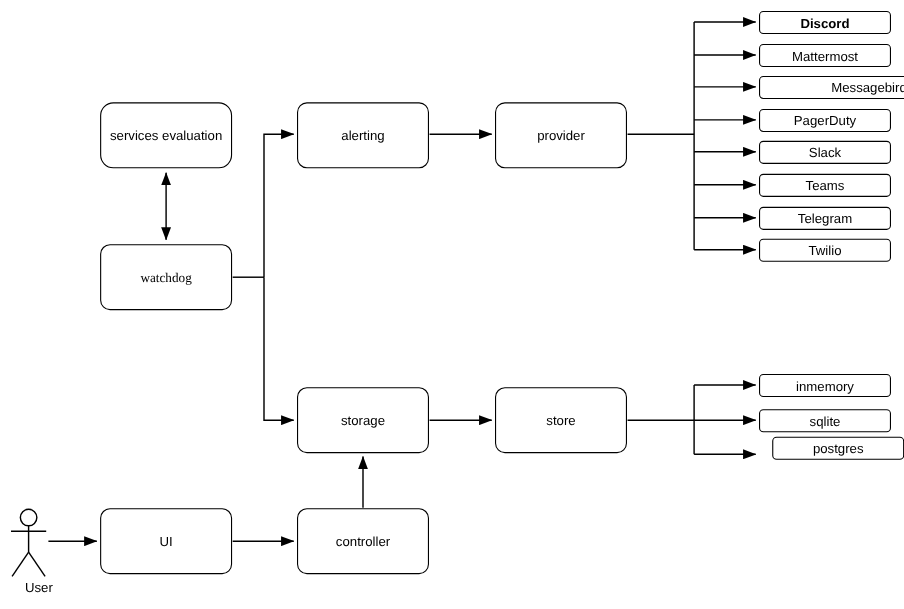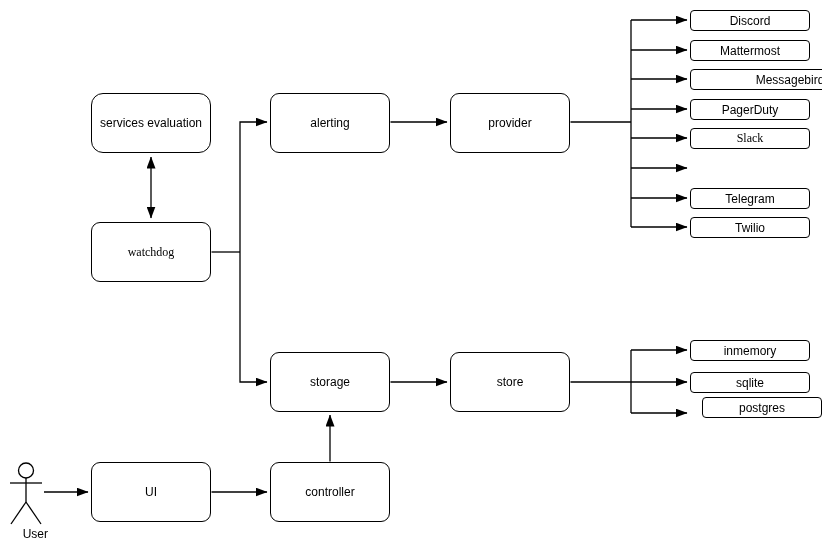--- a/index.html
+++ b/index.html
@@ -149,34 +149,37 @@
   <div class="node" style="left:450px; top:352px;">
     <span>store</span>
   </div>
   <div class="node" style="left:91px; top:462px;">
     <span>UI</span>
   </div>
   <div class="node" style="left:270px; top:462px;">
     <span>controller</span>
   </div>
 
-  <div class="leaf" style="top:10px;">
+  <div class="leaf" style="top:10px;font-weight:bold;">
     <span>Discord</span>
   </div>
   <div class="leaf" style="top:40px;">
     <span>Mattermost</span>
   </div>
   <div class="leaf" style="top:69px;padding-left:40px;">
     <span>Messagebird</span>
   </div>
   <div class="leaf" style="top:99px;">
     <span>PagerDuty</span>
   </div>
-  <div class="leaf" style="top:128px;font-family:Liberation Serif, serif;">
+  <div class="leaf" style="top:128px;">
     <span>Slack</span>
+  </div>
+  <div class="leaf" style="top:158px;">
+    <span>Teams</span>
   </div>
   <div class="leaf" style="top:188px;">
     <span>Telegram</span>
   </div>
   <div class="leaf" style="top:217px;">
     <span>Twilio</span>
   </div>
 
   <div class="leaf" style="top:340px;">
     <span>inmemory</span>

